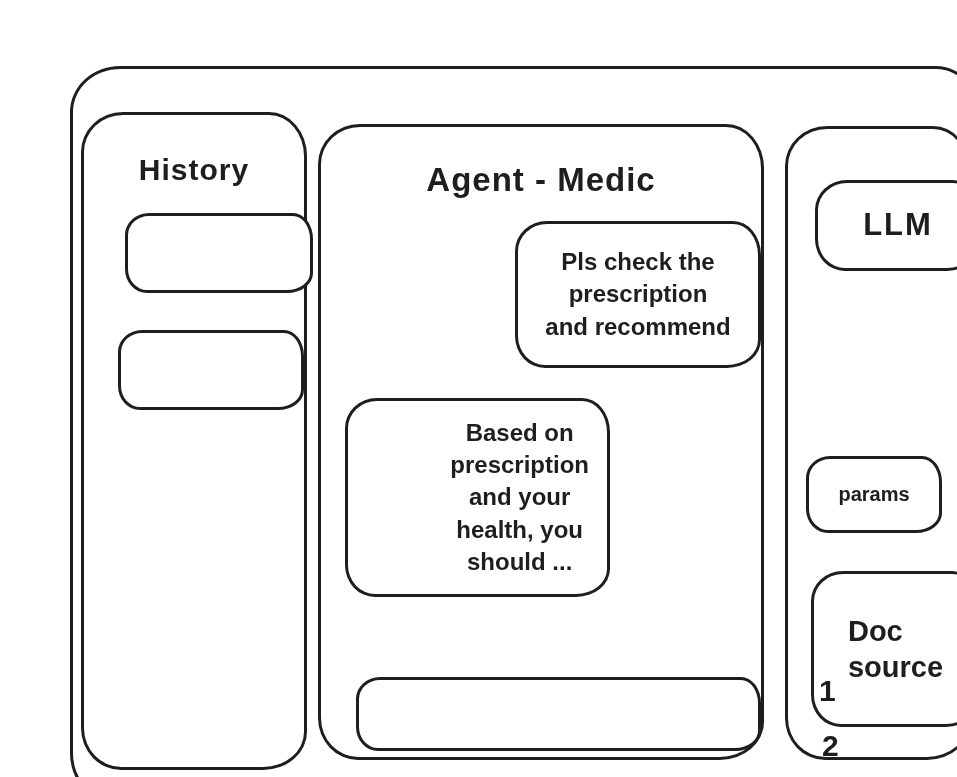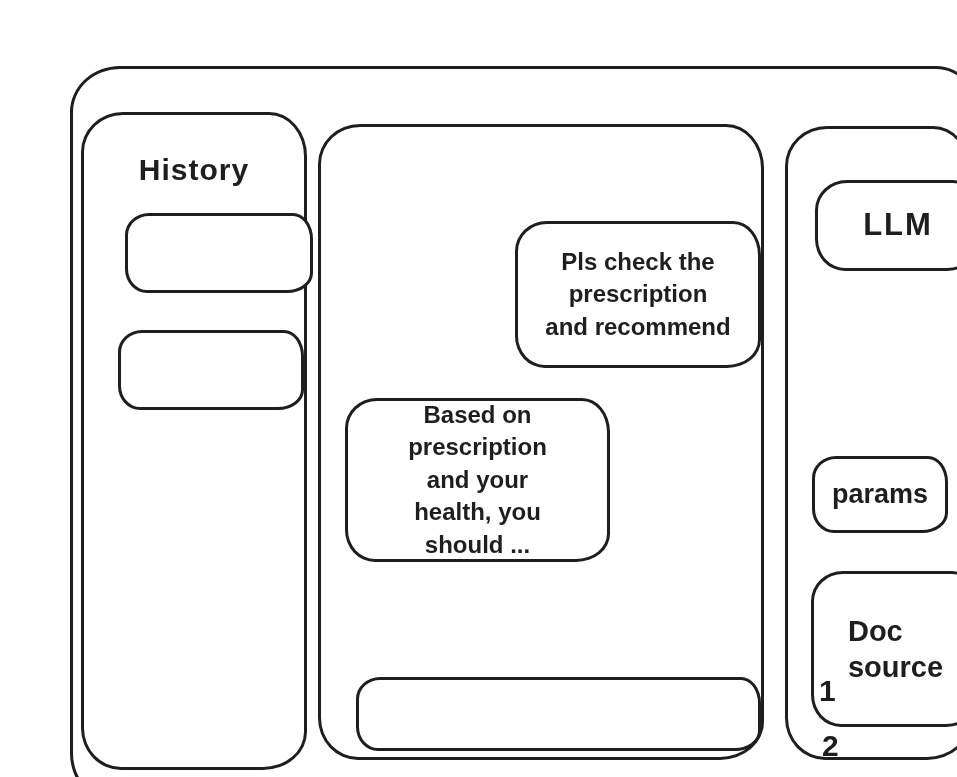--- a/index.html
+++ b/index.html
@@ -46,21 +46,21 @@
     align-items: center;
     justify-content: center;
     text-align: center;
     font-size: 24px;
     font-weight: bold;
     white-space: pre-line;
     line-height: 1.35;
     padding: 6px;
   }
   .bubble-user      { left: 182px; top: 82px;  width: 246px; height: 147px; }
-  .bubble-assistant { left: 12px;  top: 259px; width: 265px; height: 164px; }
+  .bubble-assistant { left: 12px;  top: 259px; width: 265px; height: 199px; justify-content: flex-end; }
   .chat-input {
     position: absolute;
     left: 23px; top: 538px; width: 405px; height: 74px;
     border: 3px solid #1e1e1e;
     background: transparent;
     font: inherit;
     font-size: 24px;
     padding: 0 18px;
     outline: none;
     border-radius: 24px 20px 26px 22px / 22px 26px 20px 24px;
@@ -78,21 +78,21 @@
     font-family: "Liberation Sans", sans-serif;
     font-weight: bold;
     color: #1e1e1e;
     text-align: left;
     white-space: pre-line;
     line-height: 1.25;
     cursor: pointer;
   }
   .tool-llm    { left: 15px; top: 39px;  width: 166px; height: 91px;  font-size: 31px; letter-spacing: 2px; }
   .tool-ocr    { left: 15px; top: 150px; width: 166px; height: 90px;  font-size: 31px; letter-spacing: 2px; }
-  .tool-params { left: 12px;  top: 315px; width: 136px; height: 77px;  font-size: 27px; }
+  .tool-params { left: 6px;  top: 315px; width: 136px; height: 77px;  font-size: 20px; }
   .tool-doc    { left: 11px; top: 430px; width: 169px; height: 156px; font-size: 29px; }
   .doc-num {
     position: absolute;
     font-size: 30px;
     font-weight: bold;
     cursor: pointer;
   }
   .doc-num-1 { left: 19px; top: 533px; }
   .doc-num-2 { left: 22px; top: 588px; }
 </style>
@@ -103,20 +103,21 @@
 
   <div class="sketch rad-frame" style="left:22px; top:18px; width:912px; height:737px;"></div>
 
   <div class="sketch rad-panel history-panel">
     <div class="panel-title history-title">History</div>
     <div class="sketch rad-box hist-item-1"></div>
     <div class="sketch rad-box hist-item-2"></div>
   </div>
 
   <div class="sketch rad-panel chat-panel">
+    <div class="panel-title chat-title">Agent - Medic</div>
 
     <div class="sketch rad-bubble bubble bubble-user">
       <span>Pls check the
 prescription
 and recommend</span>
     </div>
 
     <div class="sketch rad-bubble bubble bubble-assistant">
       <span>Based on
 prescription

